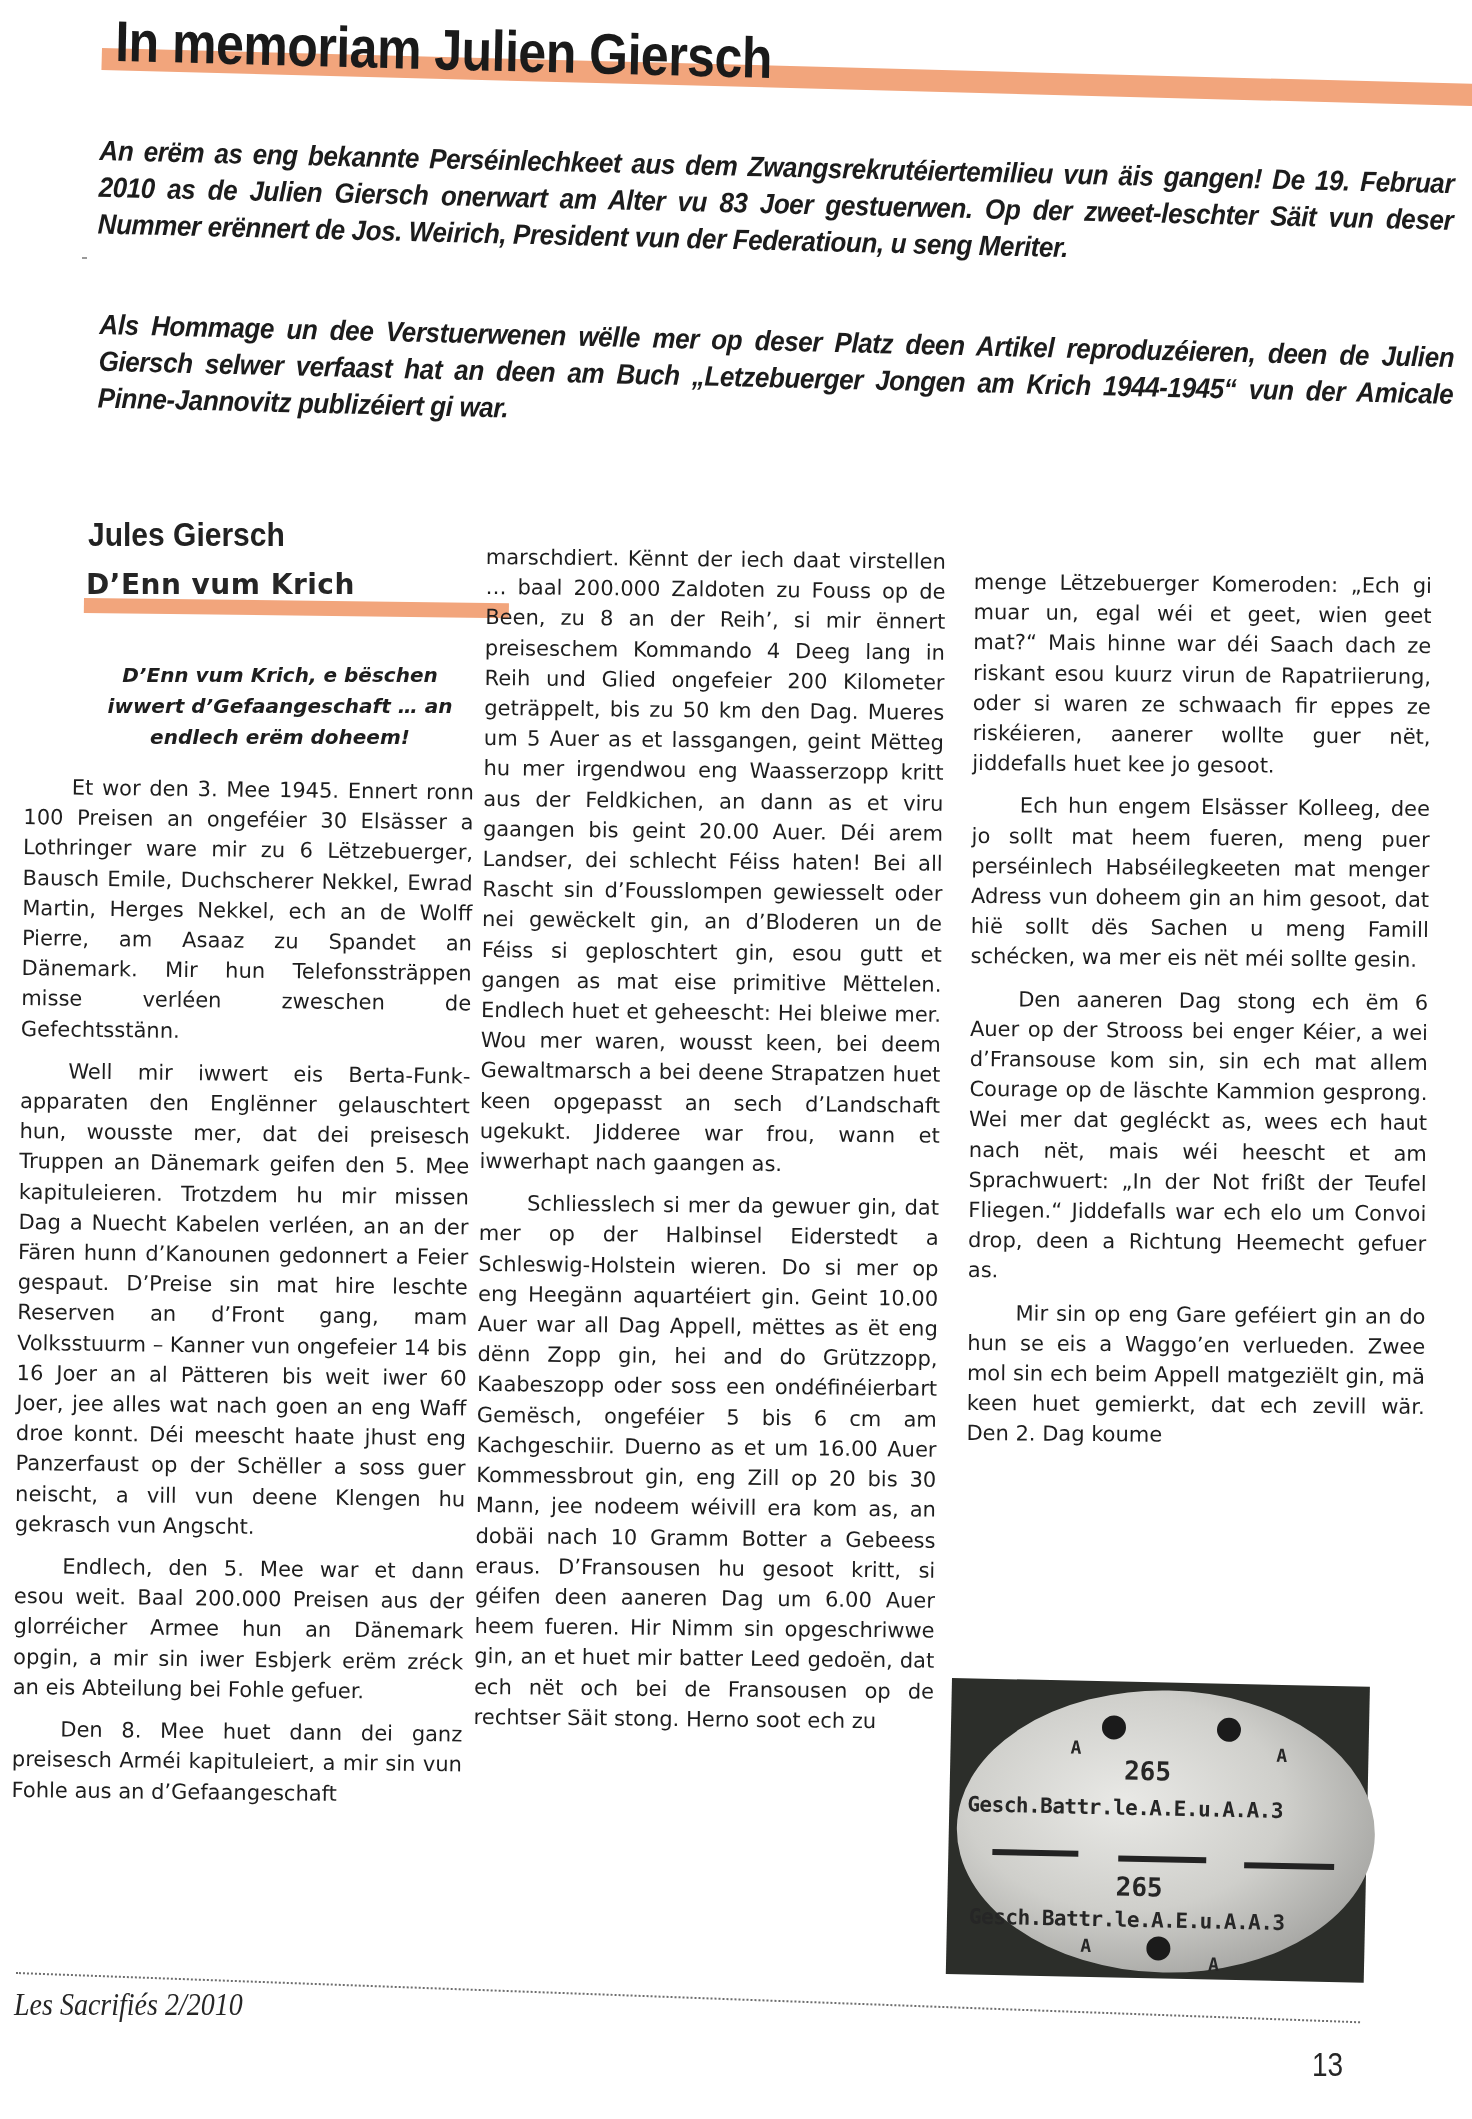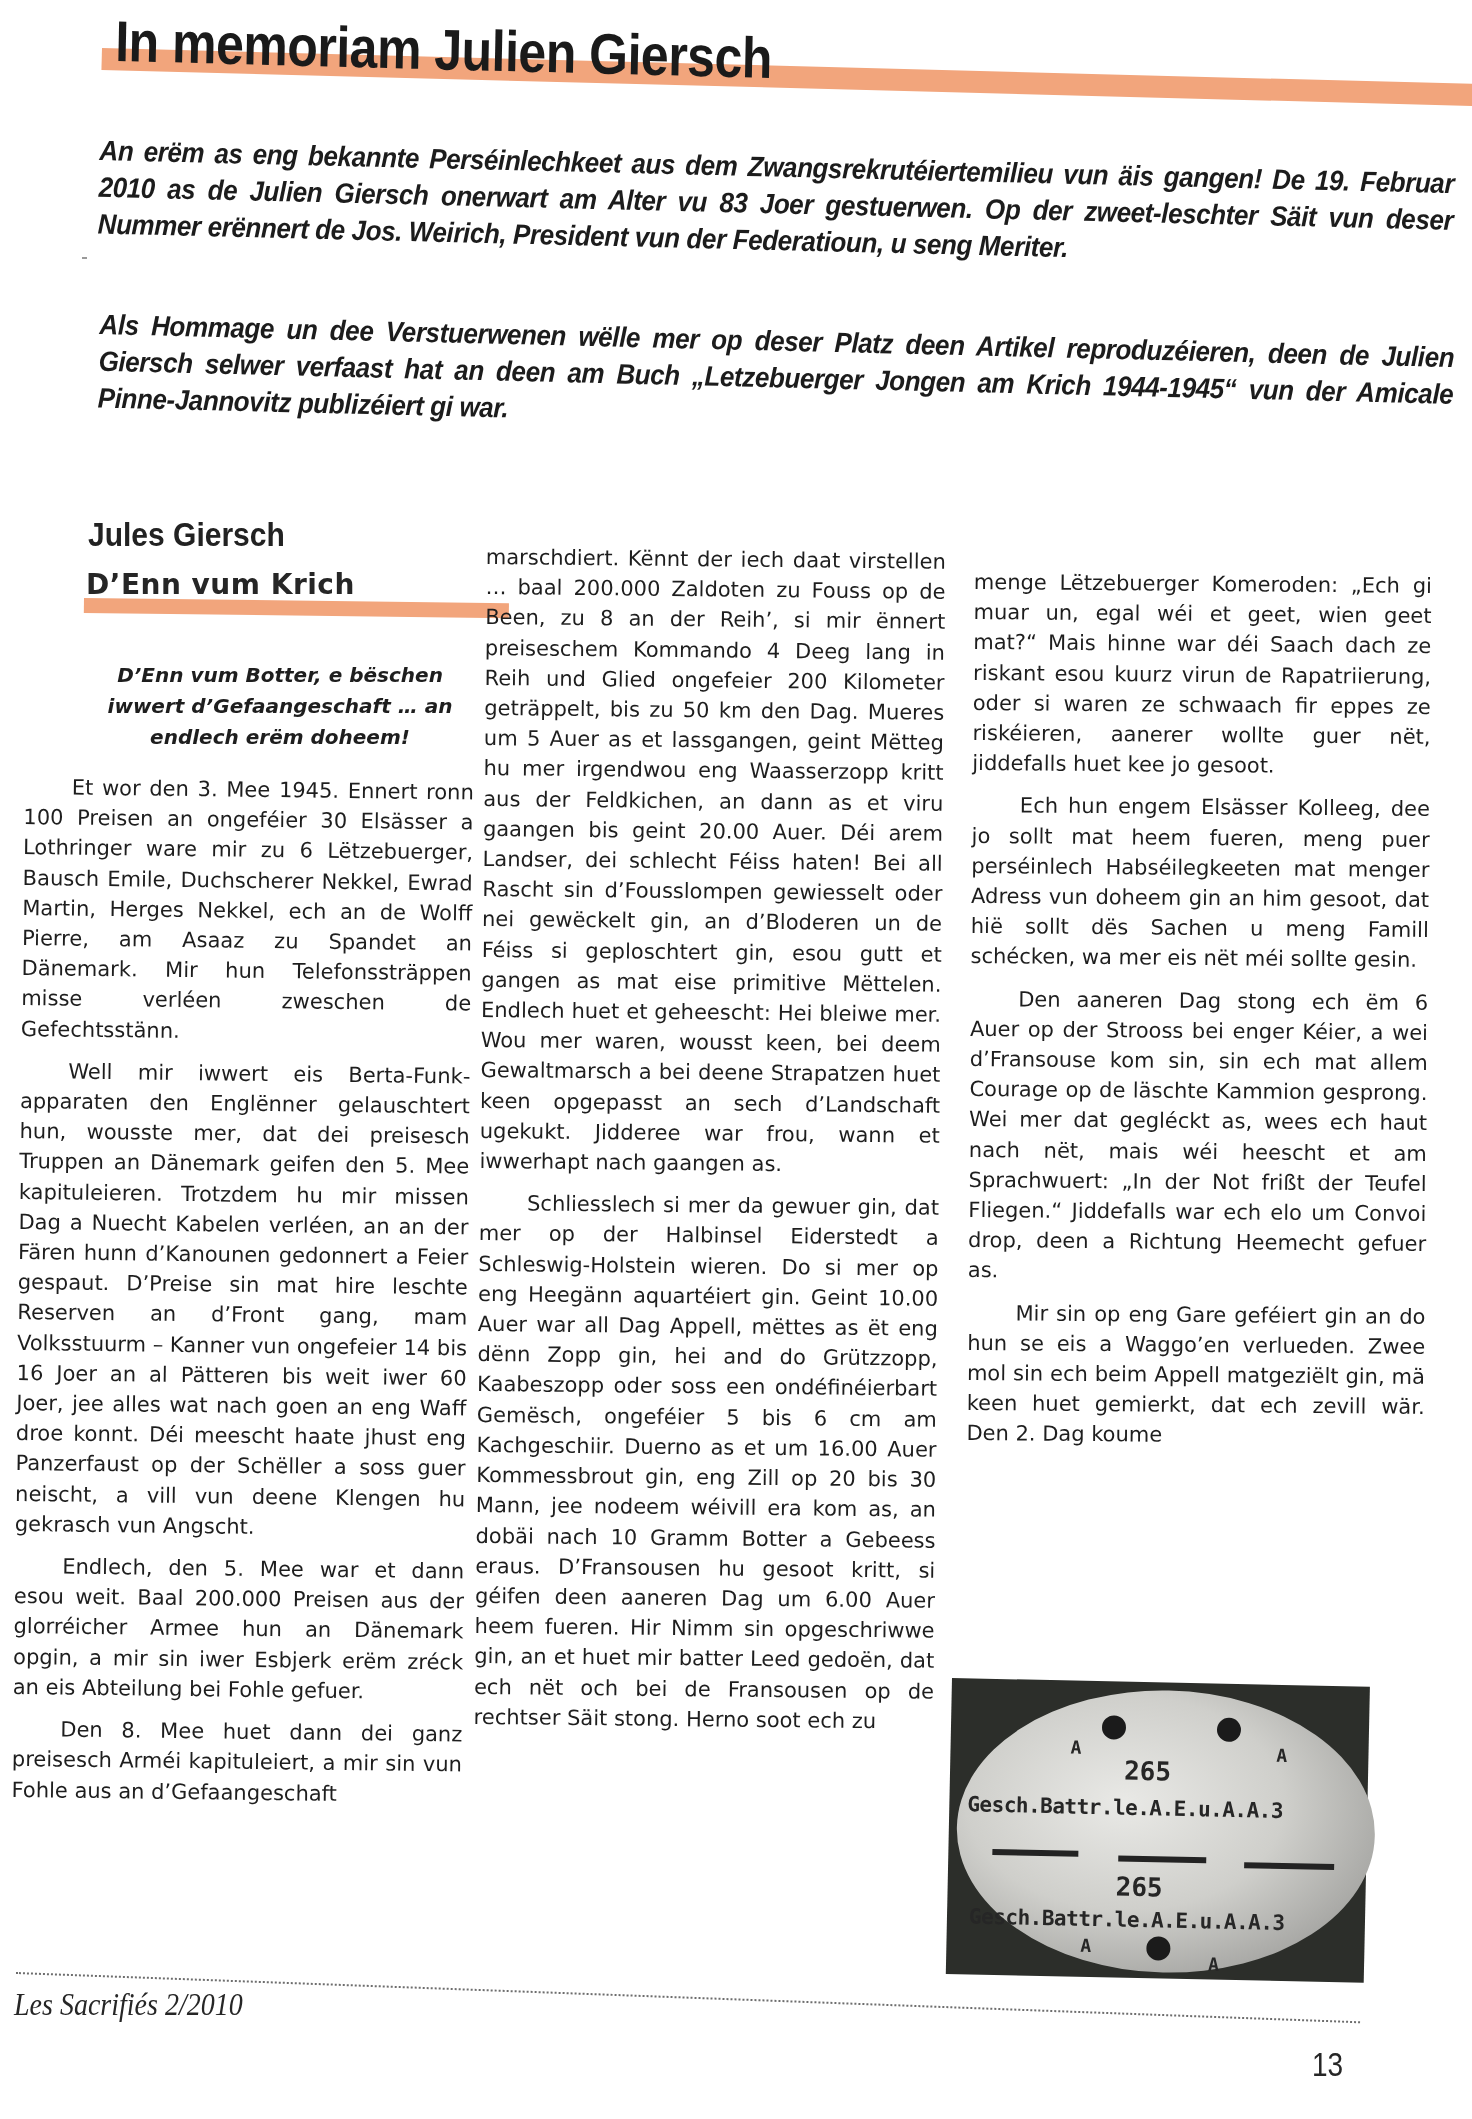--- a/index.html
+++ b/index.html
@@ -117,21 +117,21 @@
   <div class="title-band"></div>
   <h1 class="main-title" style="margin:0">In memoriam Julien Giersch</h1>
 
   <p class="lede p1" style="margin:0">An erëm as eng bekannte Perséinlechkeet aus dem Zwangsrekrutéiertemilieu vun äis gangen! De 19. Februar 2010 as de Julien Giersch onerwart am Alter vu 83 Joer gestuerwen. Op der zweet-leschter Säit vun deser Nummer erënnert de Jos. Weirich, President vun der Federatioun, u seng Meriter.</p>
   <p class="lede p2" style="margin:0">Als Hommage un dee Verstuerwenen wëlle mer op deser Platz deen Artikel reproduzéieren, deen de Julien Giersch selwer verfaast hat an deen am Buch „Letzebuerger Jongen am Krich 1944-1945“ vun der Amicale Pinne-Jannovitz publizéiert gi war.</p>
   <div class="stray-dot"></div>
 
   <div class="author">Jules Giersch</div>
   <div class="sub-band"></div>
   <h2 class="subtitle" style="margin:0">D’Enn vum Krich</h2>
-  <div class="kicker">D’Enn vum Botter, e bëschen iwwert d’Gefaangeschaft … an endlech erëm doheem!</div>
+  <div class="kicker">D’Enn vum Krich, e bëschen iwwert d’Gefaangeschaft … an endlech erëm doheem!</div>
 
   <div class="col col1">
     <p>Et wor den 3. Mee 1945. Ennert ronn 100 Preisen an ongeféier 30 Elsässer a Lothringer ware mir zu 6 Lëtzebuerger, Bausch Emile, Duchscherer Nekkel, Ewrad Martin, Herges Nekkel, ech an de Wolff Pierre, am Asaaz zu Spandet an Dänemark. Mir hun Telefonssträppen misse verléen zweschen de Gefechtsstänn.</p>
     <p>Well mir iwwert eis Berta-Funk­apparaten den Englënner gelauschtert hun, wousste mer, dat dei preisesch Truppen an Dänemark geifen den 5. Mee kapituleieren. Trotzdem hu mir missen Dag a Nuecht Kabelen ver­léen, an an der Fären hunn d’Kanounen gedonnert a Feier gespaut. D’Preise sin mat hire leschte Reserven an d’Front gang, mam Volksstuurm – Kanner vun ongefeier 14 bis 16 Joer an al Pätteren bis weit iwer 60 Joer, jee alles wat nach goen an eng Waff droe konnt. Déi meescht haate jhust eng Panzerfaust op der Schëller a soss guer neischt, a vill vun deene Klengen hu gekrasch vun Angscht.</p>
     <p>Endlech, den 5. Mee war et dann esou weit. Baal 200.000 Preisen aus der glorréicher Armee hun an Däne­mark opgin, a mir sin iwer Esbjerk erëm zréck an eis Abteilung bei Fohle gefuer.</p>
     <p>Den 8. Mee huet dann dei ganz preisesch Arméi kapituleiert, a mir sin vun Fohle aus an d’Gefaangeschaft</p>
   </div>
 
   <div class="col col2">
     <p class="noindent">marschdiert. Kënnt der iech daat virstellen … baal 200.000 Zaldoten zu Fouss op de Been, zu 8 an der Reih’, si mir ënnert preiseschem Kommando 4 Deeg lang in Reih und Glied ongefeier 200 Kilometer geträppelt, bis zu 50 km den Dag. Mueres um 5 Auer as et lassgangen, geint Mëtteg hu mer irgendwou eng Waasserzopp kritt aus der Feldkichen, an dann as et viru gaangen bis geint 20.00 Auer. Déi arem Landser, dei schlecht Féiss haten! Bei all Rascht sin d’Fousslompen gewiesselt oder nei gewëckelt gin, an d’Bloderen un de Féiss si geploschtert gin, esou gutt et gangen as mat eise primitive Mëttelen. Endlech huet et geheescht: Hei bleiwe mer. Wou mer waren, wousst keen, bei deem Gewalt­marsch a bei deene Strapatzen huet keen opgepasst an sech d’Landschaft ugekukt. Jidderee war frou, wann et iwwerhapt nach gaangen as.</p>

